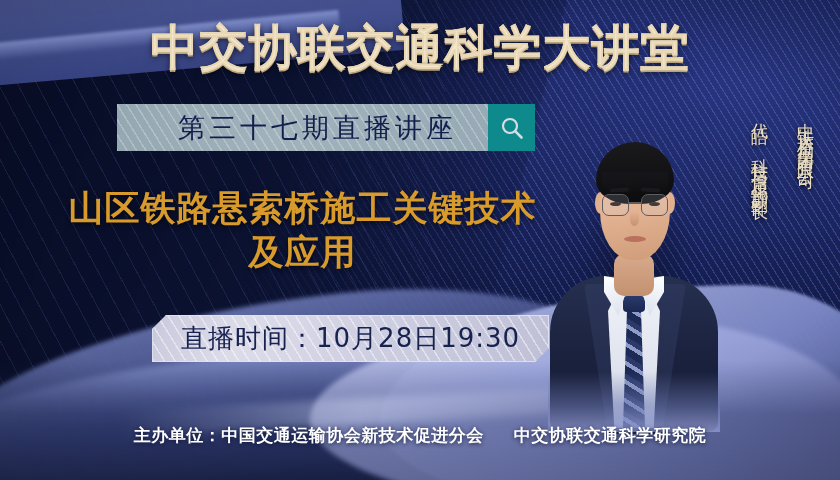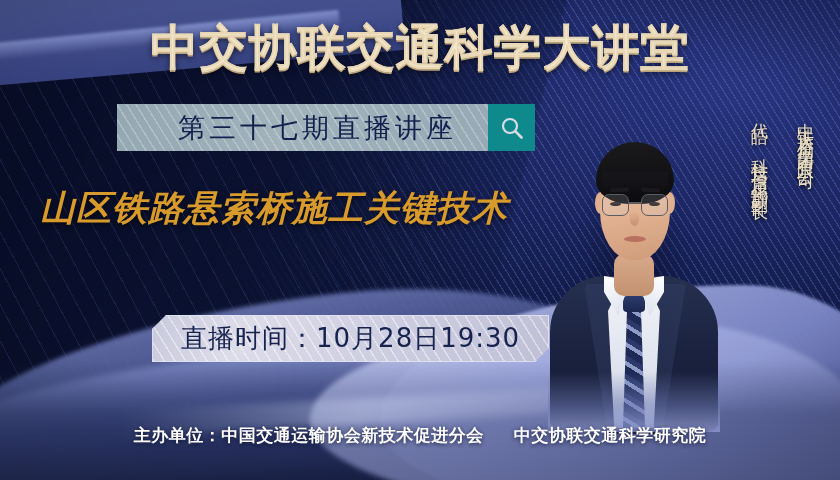--- a/index.html
+++ b/index.html
@@ -141,25 +141,24 @@
   }
   .sub-search{
     position:relative;z-index:2;width:47px;height:47px;
     background:#0e8a8d;display:flex;align-items:center;justify-content:center;flex:0 0 47px;
   }
   .sub-search svg{display:block;}
 
   
   .topic{
     position:absolute;left:40px;top:186px;width:525px;
-    z-index:6;
+    text-align:center;z-index:6;
     font-size:35px;font-weight:bold;line-height:1.26;
     color:#d79a2b;letter-spacing:1px;
     text-shadow:0 2px 5px rgba(0,0,0,.6);
-    font-style:italic;
   }
   .topic .l2{display:block;}
 
   
   .time-pill{
     position:absolute;left:152px;top:315px;height:47px;
     padding:0 28px;display:flex;align-items:center;justify-content:center;
     z-index:6;
     background:linear-gradient(110deg,#c9c9dd 0%,#dcdce9 22%,#cfcfe2 55%,#bfc0d6 100%);
     border:1px solid rgba(225,228,245,.85);
@@ -349,20 +348,21 @@
         <svg width="26" height="26" viewBox="0 0 26 26" aria-hidden="true">
           <circle cx="11" cy="11" r="7" fill="none" stroke="#d6dde2" stroke-width="2.2"></circle>
           <line x1="16.2" y1="16.2" x2="22.5" y2="22.5" stroke="#d6dde2" stroke-width="2.6" stroke-linecap="round"></line>
         </svg>
       </span>
     </div>
   </div>
 
   <div class="topic">
     <span class="l1">山区铁路悬索桥施工关键技术</span>
+    <span class="l2">及应用</span>
   </div>
 
   <div class="time-pill">
     <span class="time-text">直播时间：10月28日19:30</span>
   </div>
 
   <div class="vtext v-org">中铁大桥局集团有限公司</div>
   <div class="vtext v-person">代皓 科技与信息化部副部长</div>
 
   <div class="footer">

